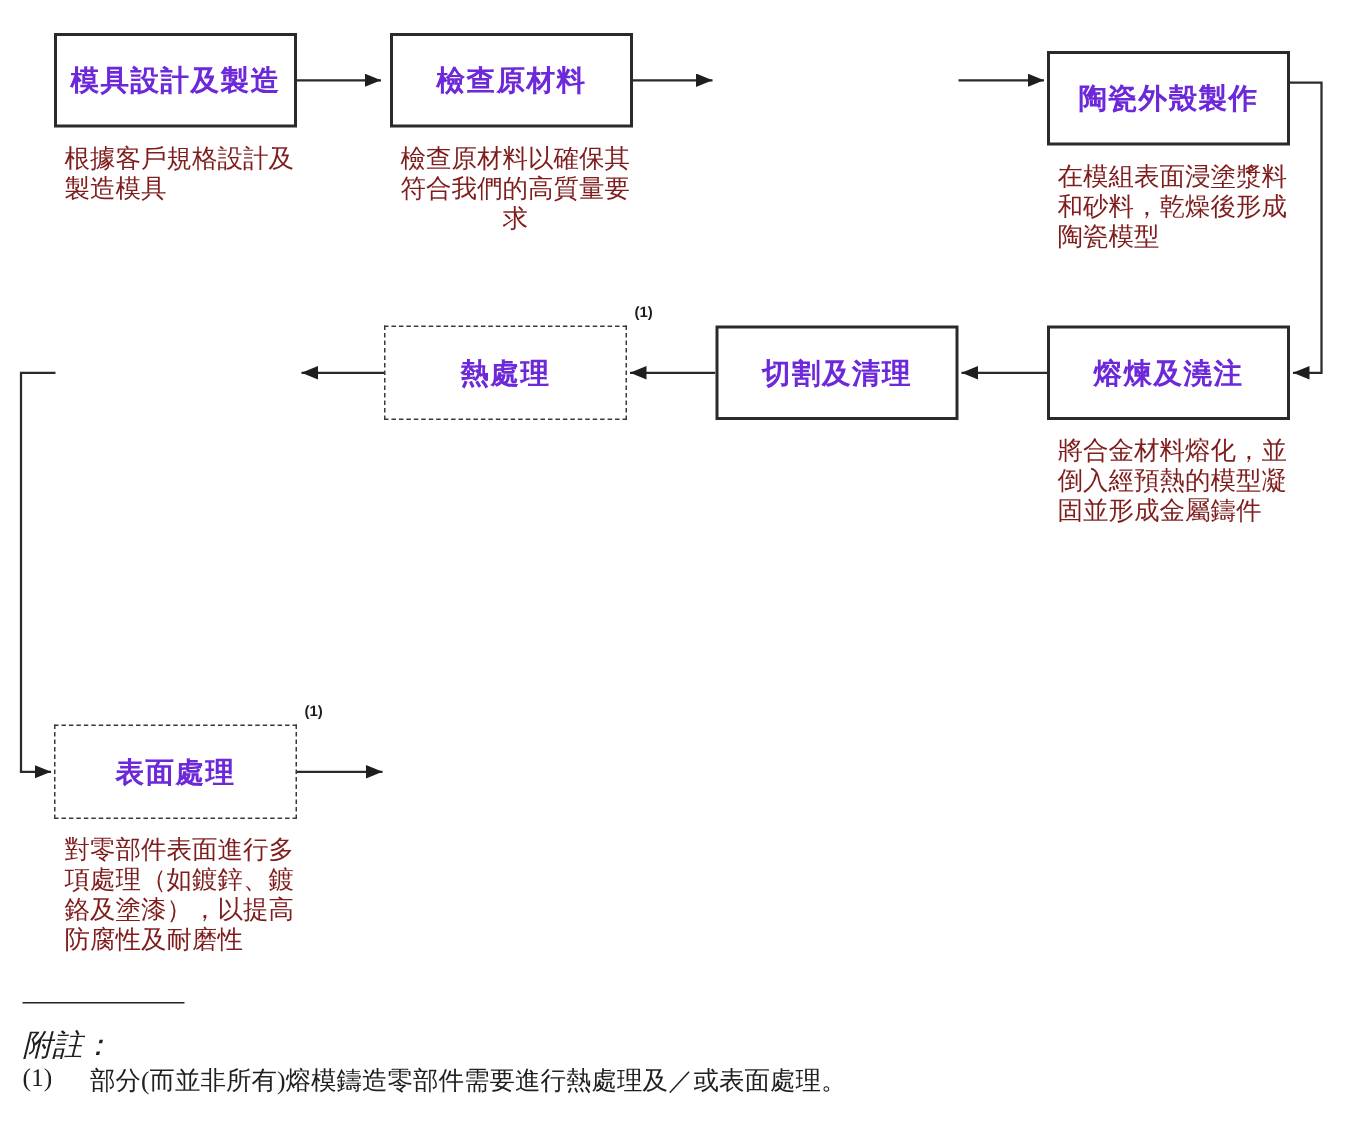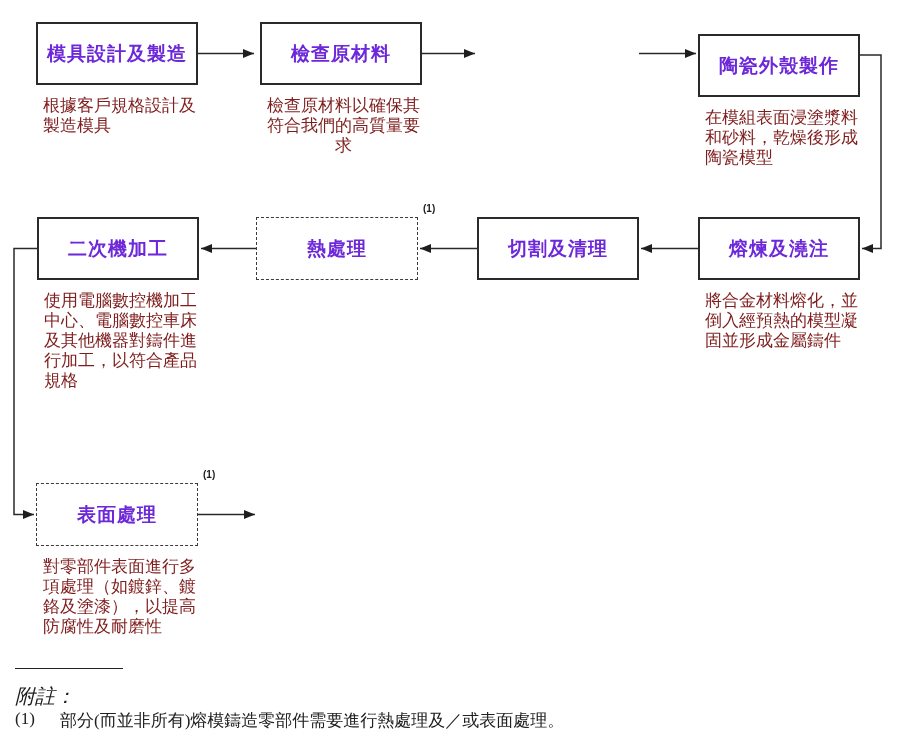--- a/index.html
+++ b/index.html
@@ -154,30 +154,20 @@
     </div>
   </div>
 
   <div class="node" style="left:256px; top:217px;">
     <div class="box dashed">
       <span class="label">熱處理</span>
     </div>
     <span class="sup">(1)</span>
   </div>
 
-  <div class="node" style="left:37px; top:217px;">
-    <div class="box">
-      <span class="label">二次機加工</span>
-    </div>
-    <div class="desc">使用電腦數控機加工
-中心、電腦數控車床
-及其他機器對鑄件進
-行加工，以符合產品
-規格</div>
-  </div>
 
   <div class="node" style="left:36px; top:483px;">
     <div class="box dashed">
       <span class="label">表面處理</span>
     </div>
     <span class="sup">(1)</span>
     <div class="desc">對零部件表面進行多
 項處理（如鍍鋅、鍍
 鉻及塗漆），以提高
 防腐性及耐磨性</div>

